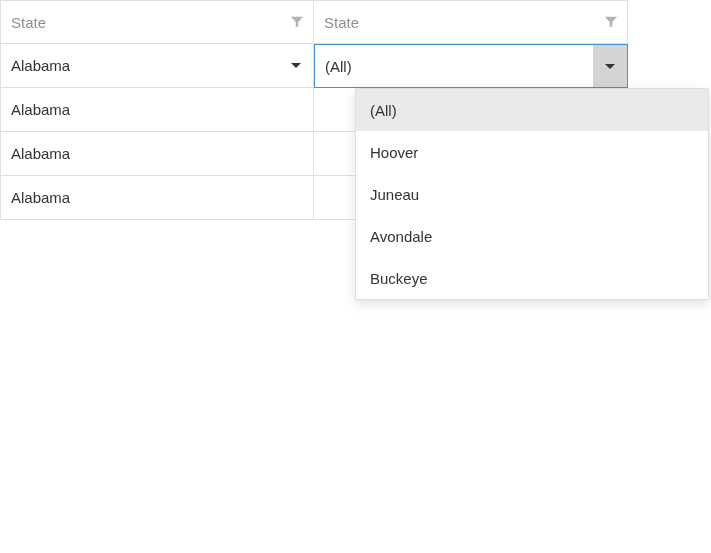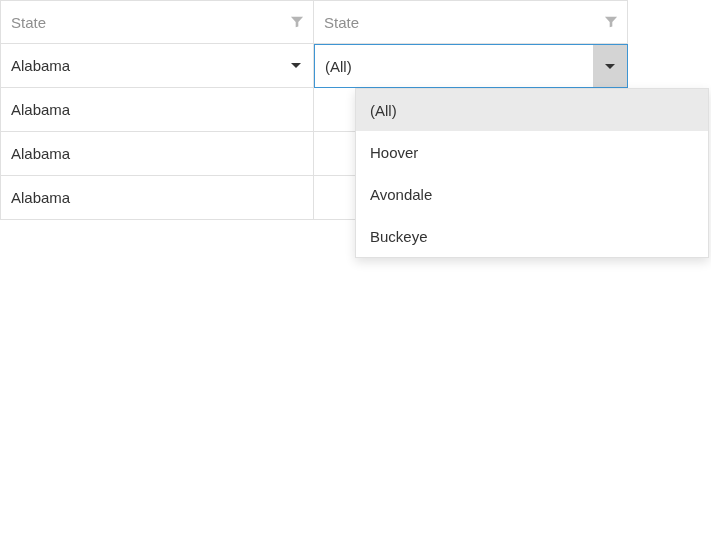--- a/index.html
+++ b/index.html
@@ -156,18 +156,21 @@
 </div>
 
 <div class="dropdown-panel" id="city-dd">
     <div class="dropdown-item highlight">
       <span>(All)</span>
     </div>
     <div class="dropdown-item">
       <span>Hoover</span>
     </div>
     <div class="dropdown-item">
+      <span>Juneau</span>
+    </div>
+    <div class="dropdown-item">
       <span>Avondale</span>
     </div>
     <div class="dropdown-item">
       <span>Buckeye</span>
     </div>
   </div>
 
 </body></html>

